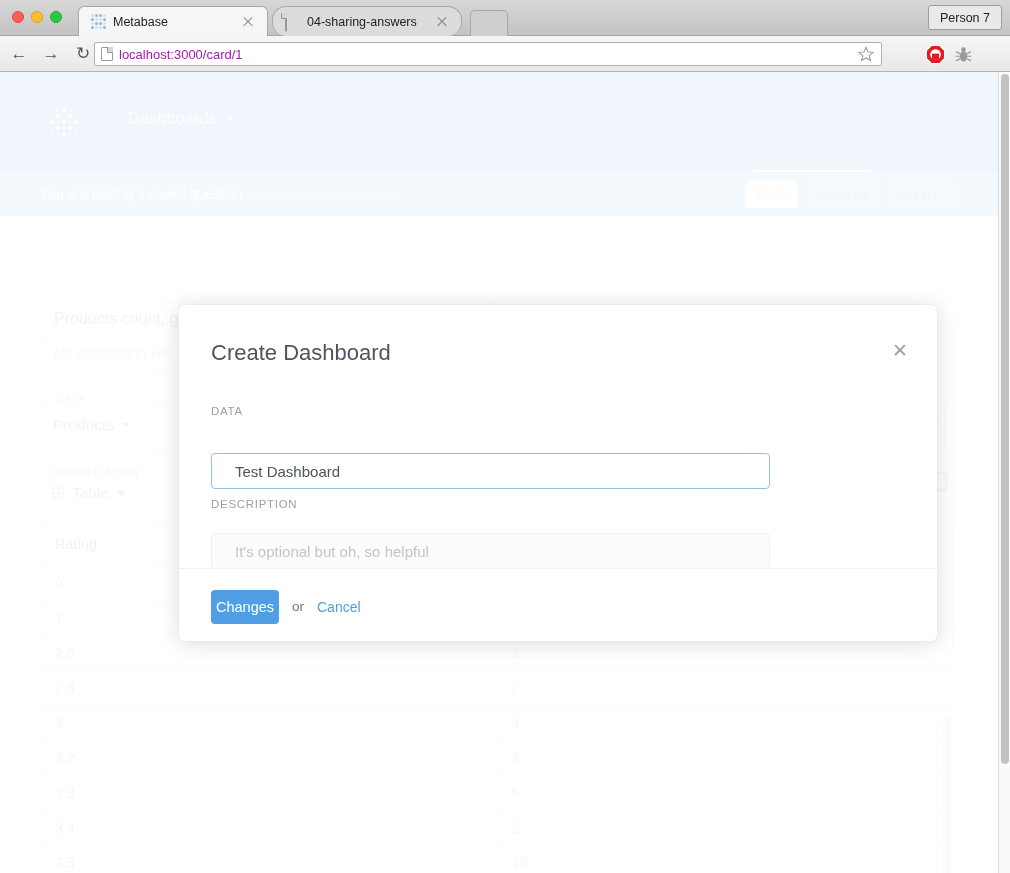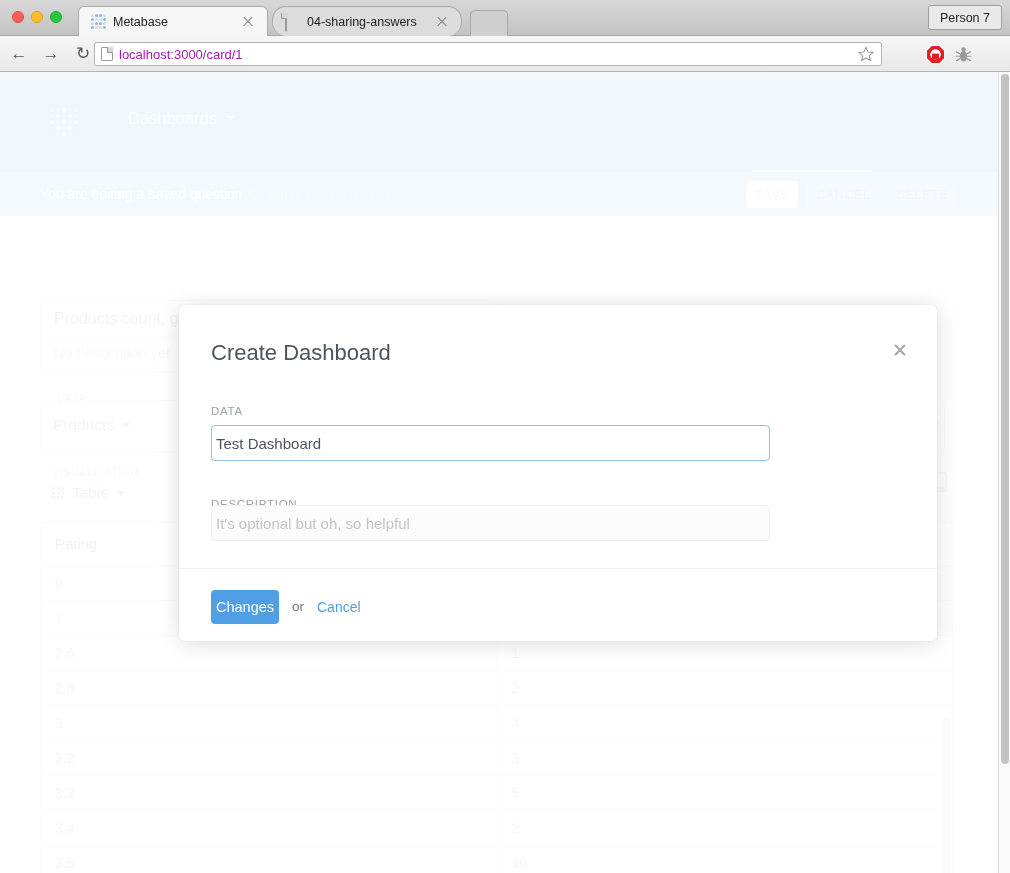--- a/index.html
+++ b/index.html
@@ -221,22 +221,23 @@
   #modal-title { position: absolute; left: 32px; top: 35px; font-size: 22px; color: #4c545c; }
   #modal-close {
     position: absolute; right: 27px; top: 36px; width: 20px; height: 20px;
     color: #9aa2aa; font-size: 19px; line-height: 20px; text-align: center;
   }
   .field-label { position: absolute; left: 32px; font-size: 11.5px; letter-spacing: .7px; color: #9aa2aa; }
   #name-label { top: 100px; }
   #desc-label { top: 193px; }
   .field-input {
     position: absolute; left: 32px; width: 559px; height: 36px;
-    border-radius: 4px; display: flex; align-items: center; padding: 0 4px;
+    border-radius: 4px; display: flex; align-items: center; padding: 0 23px;
     font-size: 15px;
+    margin-top: 28px;
   }
   #name-input { top: 120px; border: 1px solid #91c0e8; background: #fff; color: #4c545c; }
   #desc-input { top: 200px; border: 1px solid #f0f0f0; background: #fcfcfc; color: #c4c4c4; }
   #modal-footer-div { position: absolute; left: 0; top: 263px; width: 100%; height: 1px; background: #f0f0f0; }
   #modal-footer { position: absolute; left: 0; top: 264px; width: 100%; height: 72px; }
   #create-btn {
     position: absolute; left: 32px; top: 21px; width: 68px; height: 34px;
     background: #509ee3; border-radius: 4px; color: #fff; font-size: 14.5px;
     display: flex; align-items: center; justify-content: center;
   }

